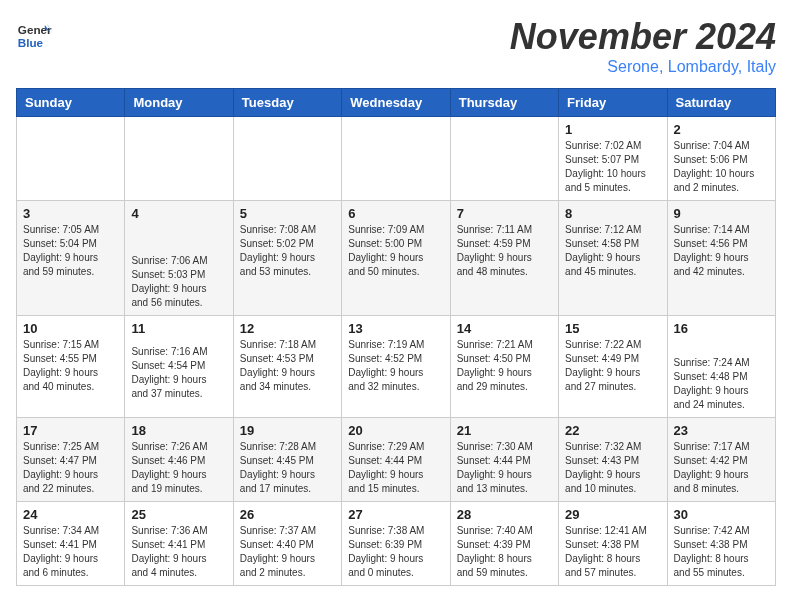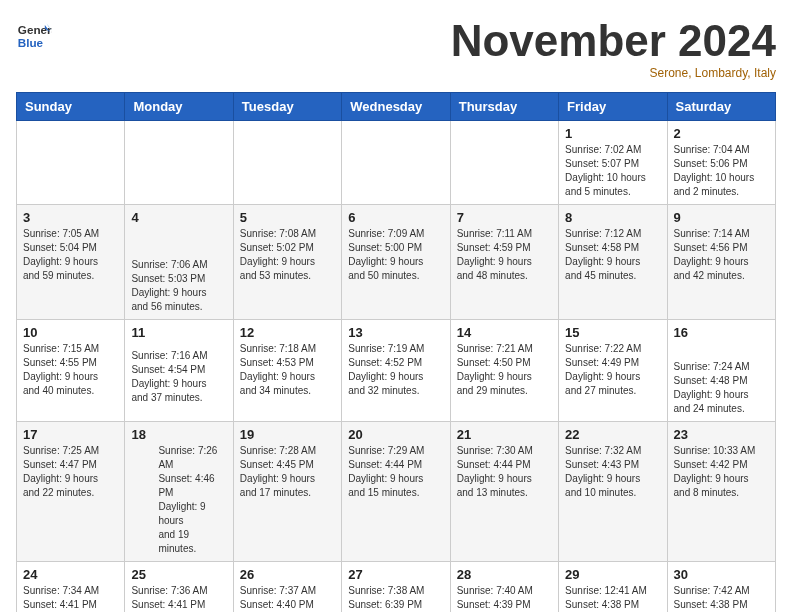--- a/index.html
+++ b/index.html
@@ -22,27 +22,28 @@
       gap: 4px;
     }
     .logo-icon {
       width: 36px;
       height: 36px;
     }
     .title-block {
       text-align: right;
     }
     .month-title {
-      font-size: 44px;
+      font-size: 36px;
       font-weight: bold;
       color: #333;
+      font-style: italic;
     }
     .location {
-      font-size: 12px;
-      color: #a16207;
+      font-size: 16px;
+      color: #3b82f6;
     }
     .calendar-table {
       width: 100%;
       border-collapse: collapse;
       border: 1px solid #ccc;
     }
     .calendar-table th {
       background: #2563c0;
       color: #fff;
       font-size: 13px;
@@ -234,21 +235,21 @@
       <tr>
         <td>
           <div class="day-number">17</div>
           <div class="day-info" style="white-space: pre-line;">Sunrise: 7:25 AM
 Sunset: 4:47 PM
 Daylight: 9 hours
 and 22 minutes.</div>
         </td>
         <td>
           <div class="day-number">18</div>
-          <div class="day-info" style="white-space: pre-line; margin-left: 27px;">Sunrise: 7:26 AM
+          <div class="day-info" style="white-space: pre-line;">Sunrise: 7:26 AM
 Sunset: 4:46 PM
 Daylight: 9 hours
 and 19 minutes.</div>
         </td>
         <td>
           <div class="day-number">19</div>
           <div class="day-info" style="white-space: pre-line;">Sunrise: 7:28 AM
 Sunset: 4:45 PM
 Daylight: 9 hours
 and 17 minutes.</div>
@@ -269,21 +270,21 @@
         </td>
         <td>
           <div class="day-number">22</div>
           <div class="day-info" style="white-space: pre-line;">Sunrise: 7:32 AM
 Sunset: 4:43 PM
 Daylight: 9 hours
 and 10 minutes.</div>
         </td>
         <td>
           <div class="day-number">23</div>
-          <div class="day-info" style="white-space: pre-line;">Sunrise: 10:33 AM
+          <div class="day-info" style="white-space: pre-line;">Sunrise: 7:17 AM
 Sunset: 4:42 PM
 Daylight: 9 hours
 and 8 minutes.</div>
         </td>
       </tr>
       <tr>
         <td>
           <div class="day-number">24</div>
           <div class="day-info" style="white-space: pre-line;">Sunrise: 7:34 AM
 Sunset: 4:41 PM

